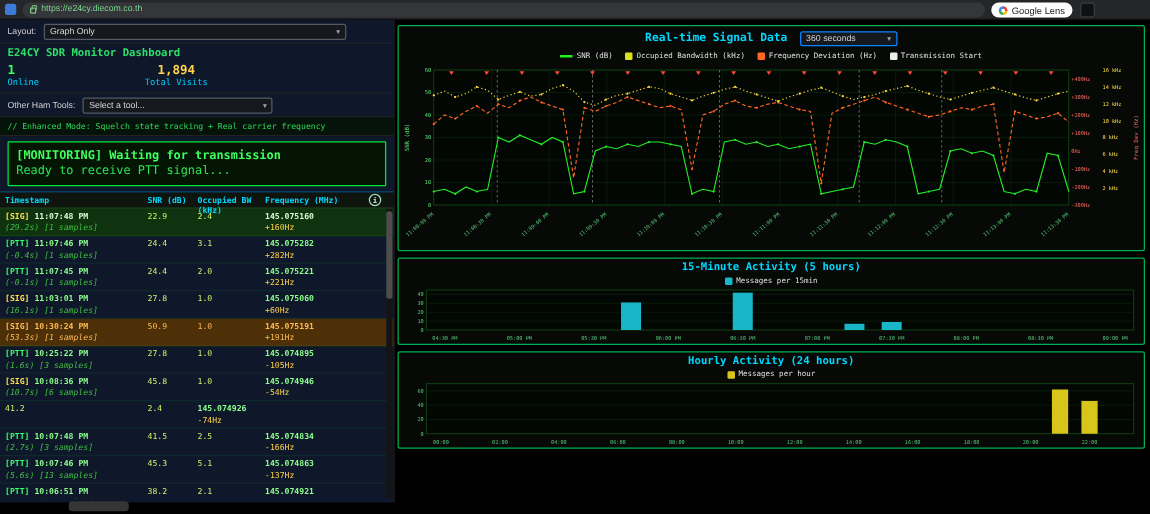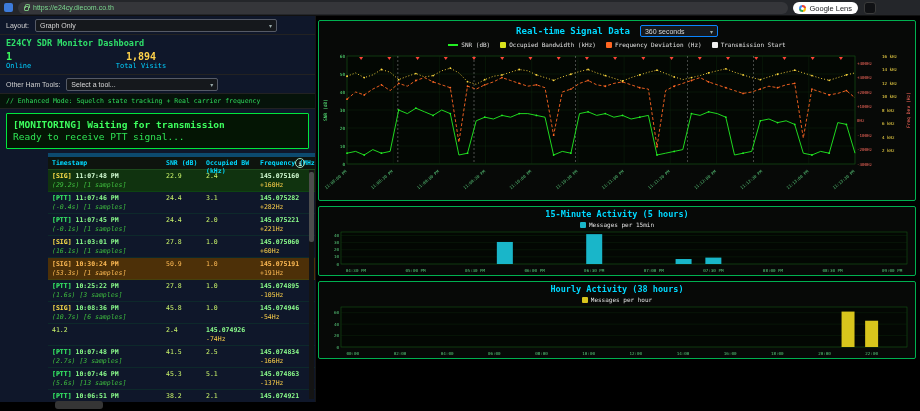--- a/index.html
+++ b/index.html
@@ -41,21 +41,21 @@
   #stat-0 { width:70px; } #stat-0 .num { color:#3dff5e; }
   #stat-1 { width:130px; text-align:center; } #stat-1 .num { color:#ffd24a; }
   #stat-2 { width:106px; text-align:right; } #stat-2 .num { color:#ffe066; }
   #row-tools { display:flex; align-items:center; gap:6px; padding:3px 6px; height:19px; }
   #enh { padding:3px 6px; font-size:6.5px; color:#2fd95a; background:#06130a; }
   #monitor { margin:4px 6px; border:1px solid #00e63e; background:#041504; padding:5px 6px; border-radius:1px; }
   #monitor .l1 { color:#3dff5e; font-size:9.5px; font-weight:bold; line-height:12px; }
   #monitor .l2 { color:#2fe455; font-size:9.5px; line-height:12px; }
 
   
-  #log { position:relative; height:246px; overflow:hidden; border-top:4px solid #0c4a6e;margin-left:48px; }
+  #log { position:relative; height:246px; overflow:hidden; border-top:1px solid #0c4a6e; }
   .log-grid { display:grid; grid-template-columns:112px 38px 52px 84px; column-gap:2px; padding:2px 4px; }
   #log-header { color:#00d9ff; font-weight:bold; font-size:6.5px; background:#0e140e; border-bottom:1px solid #1c4a1c; height:13px; }
   .log-row { font-size:6.5px; line-height:8.5px; color:#6cff6c; border-bottom:1px solid rgba(0,255,60,.08); }
   .log-row .sub { color:#3fbf3f;font-style:italic; }
   .log-row .tag-SIG { color:#ffe14a; font-weight:bold; }
   .log-row .tag-PTT { color:#39ff6b; font-weight:bold; }
   .log-row .t { color:#8cff8c; font-weight:bold; }
   .log-row .val { color:#c9f36a; }
   .log-row .freq { color:#8cff8c; font-weight:bold; }
   .log-row .off { color:#ffd24a; }
@@ -457,21 +457,21 @@
           <text x="273.2105263157895" y="43" text-anchor="middle" font-size="4.2" fill="#58c97a" font-family="DejaVu Sans Mono, monospace">06:30 PM</text>
           <text x="332.7894736842105" y="43" text-anchor="middle" font-size="4.2" fill="#58c97a" font-family="DejaVu Sans Mono, monospace">07:00 PM</text>
           <text x="392.3684210526316" y="43" text-anchor="middle" font-size="4.2" fill="#58c97a" font-family="DejaVu Sans Mono, monospace">07:30 PM</text>
           <text x="451.94736842105266" y="43" text-anchor="middle" font-size="4.2" fill="#58c97a" font-family="DejaVu Sans Mono, monospace">08:00 PM</text>
           <text x="511.5263157894737" y="43" text-anchor="middle" font-size="4.2" fill="#58c97a" font-family="DejaVu Sans Mono, monospace">08:30 PM</text>
           <text x="571.1052631578948" y="43" text-anchor="middle" font-size="4.2" fill="#58c97a" font-family="DejaVu Sans Mono, monospace">09:00 PM</text>
         </svg>
     </div>
 
     <div class="panel" id="panel-hr">
-      <div class="panel-title bar-title">Hourly Activity (38 hours)</div>
+      <div class="panel-title bar-title">Hourly Activity (24 hours)</div>
       <div class="legend-row bar-legend">
         <span class="legend-item">
           <span class="chip-box" style="background: rgb(216, 197, 28);"></span>
           <span>Messages per hour</span>
         </span>
       </div>
       <svg id="barsH-svg" width="592" height="54" viewBox="0 0 592 54">
           <rect x="20" y="3" width="566" height="40" fill="#030703" stroke="#155515" stroke-width="0.6"></rect>
           <line x1="20" y1="43" x2="586" y2="43" stroke="#0f2e0f" stroke-width="0.4"></line>
           <text x="18" y="44.5" text-anchor="end" font-size="4.2" fill="#58c97a" font-family="DejaVu Sans Mono, monospace">0</text>

